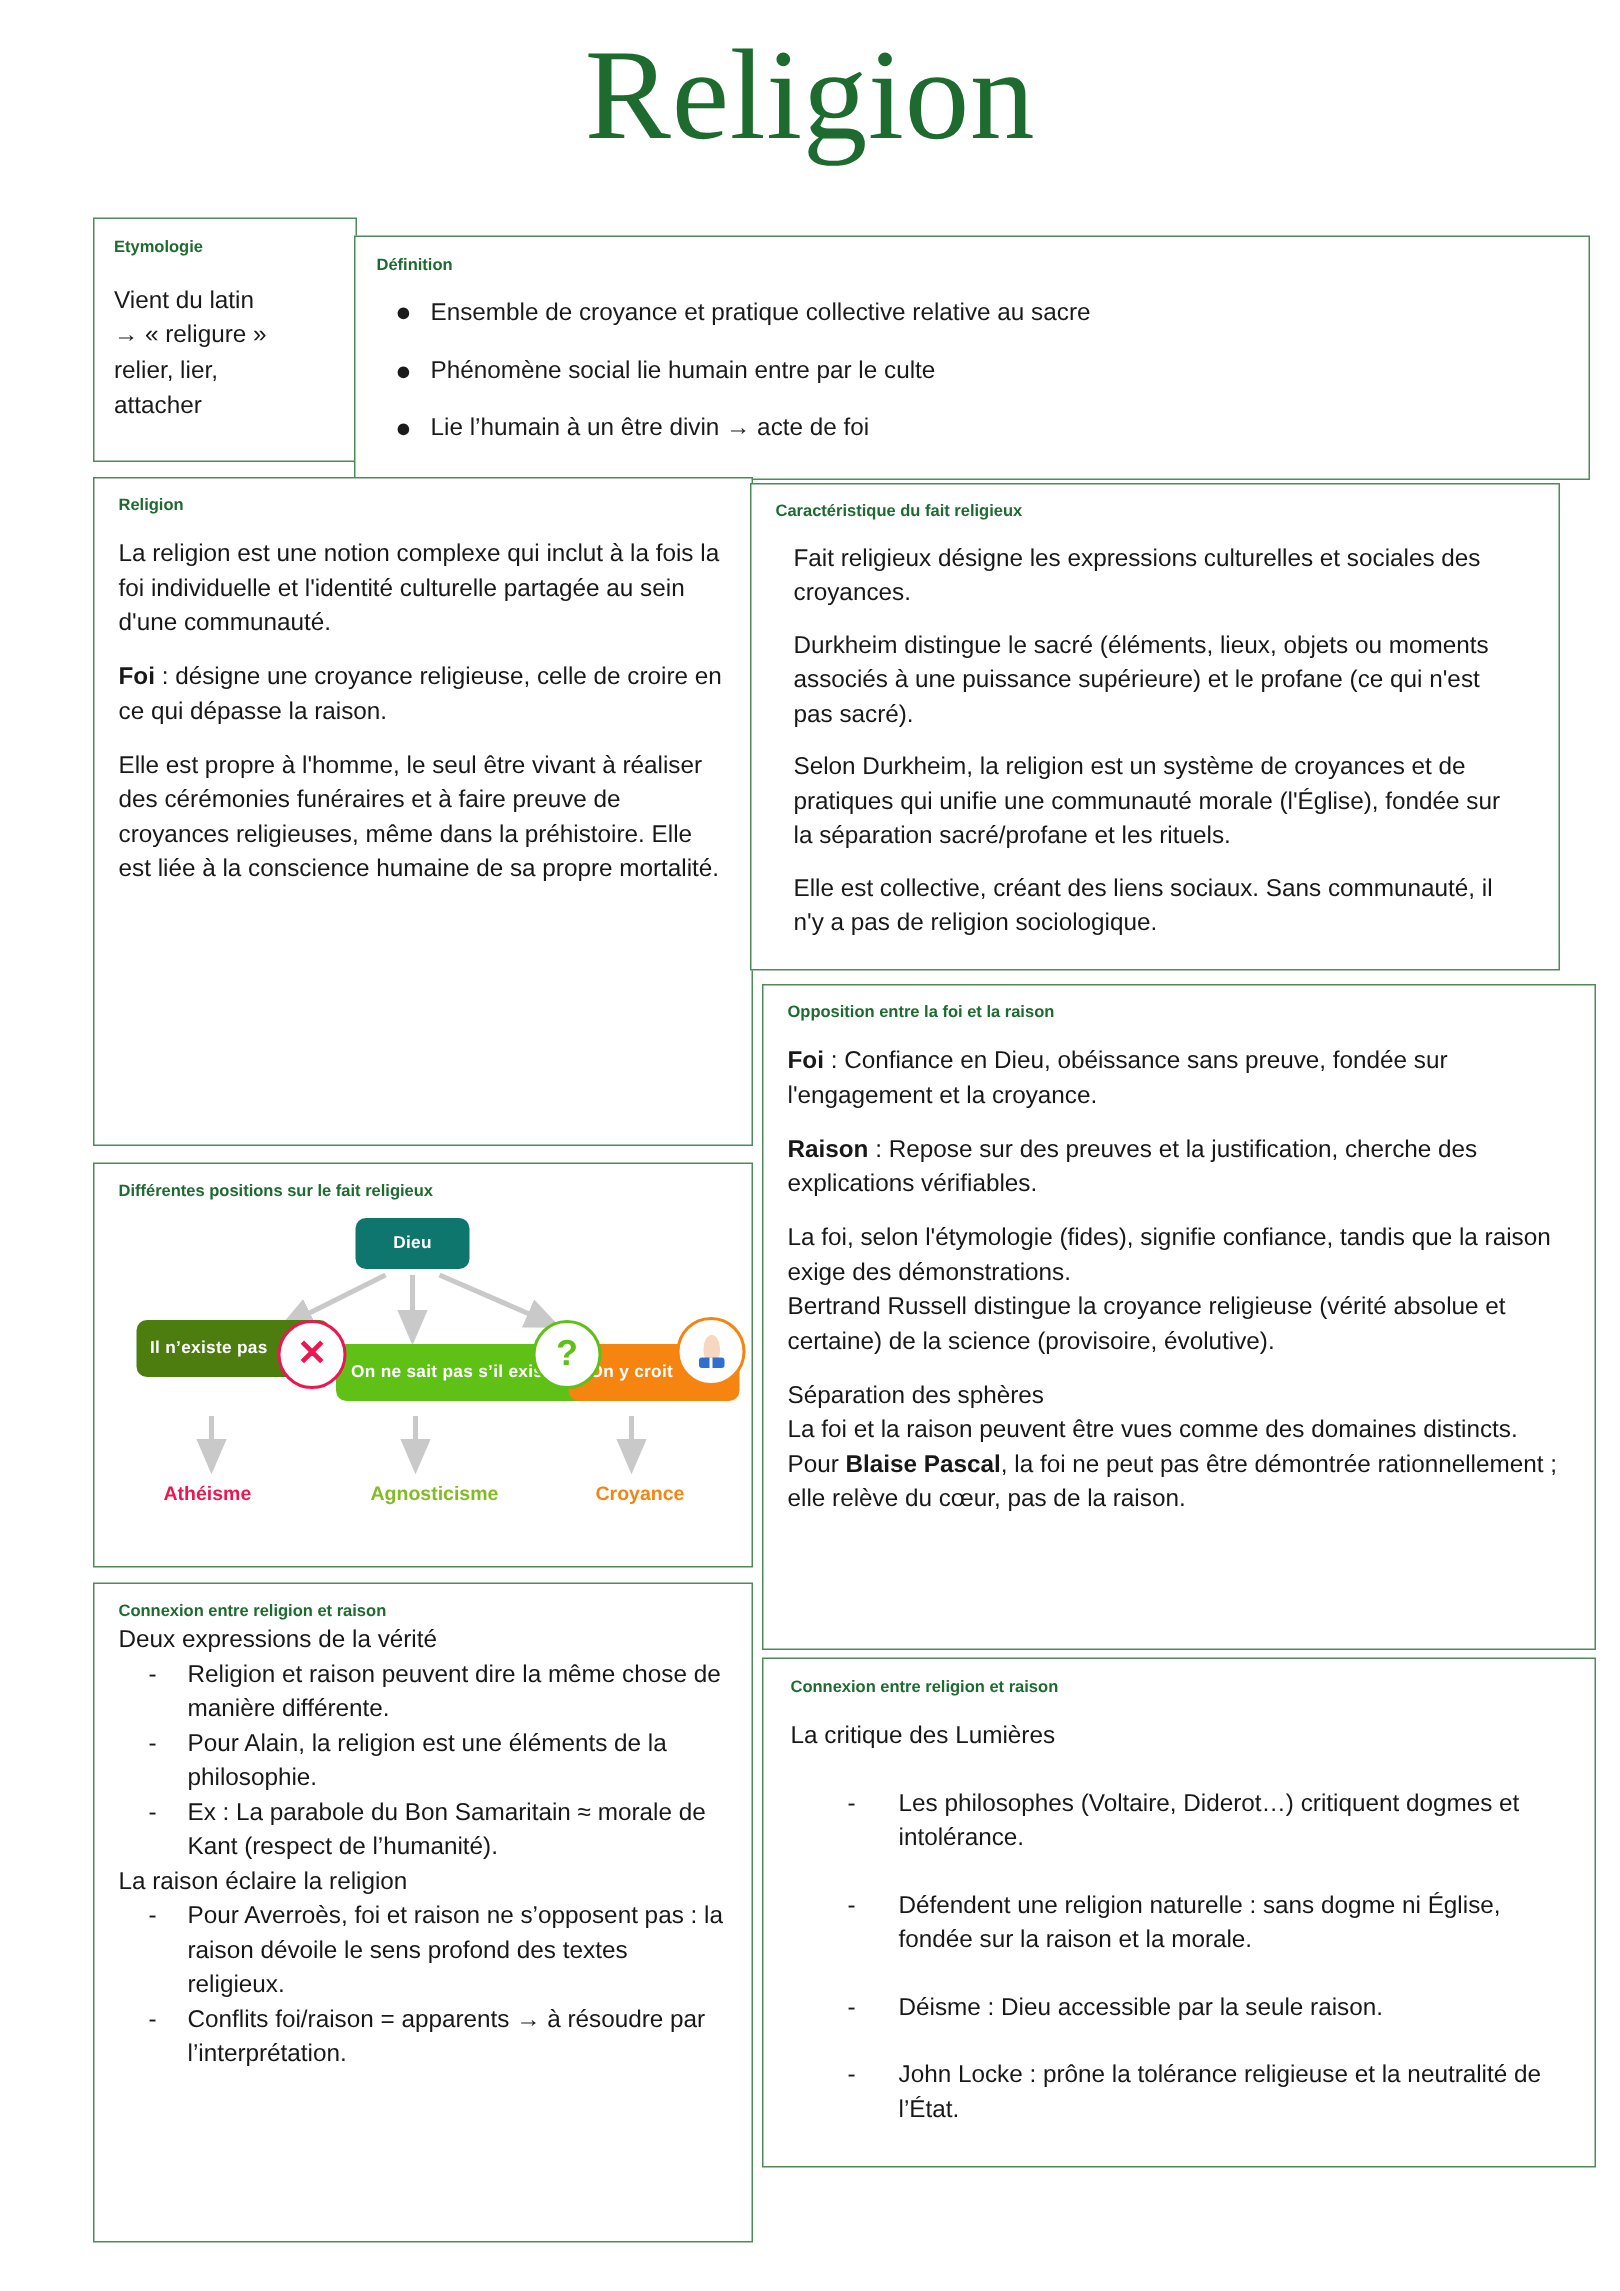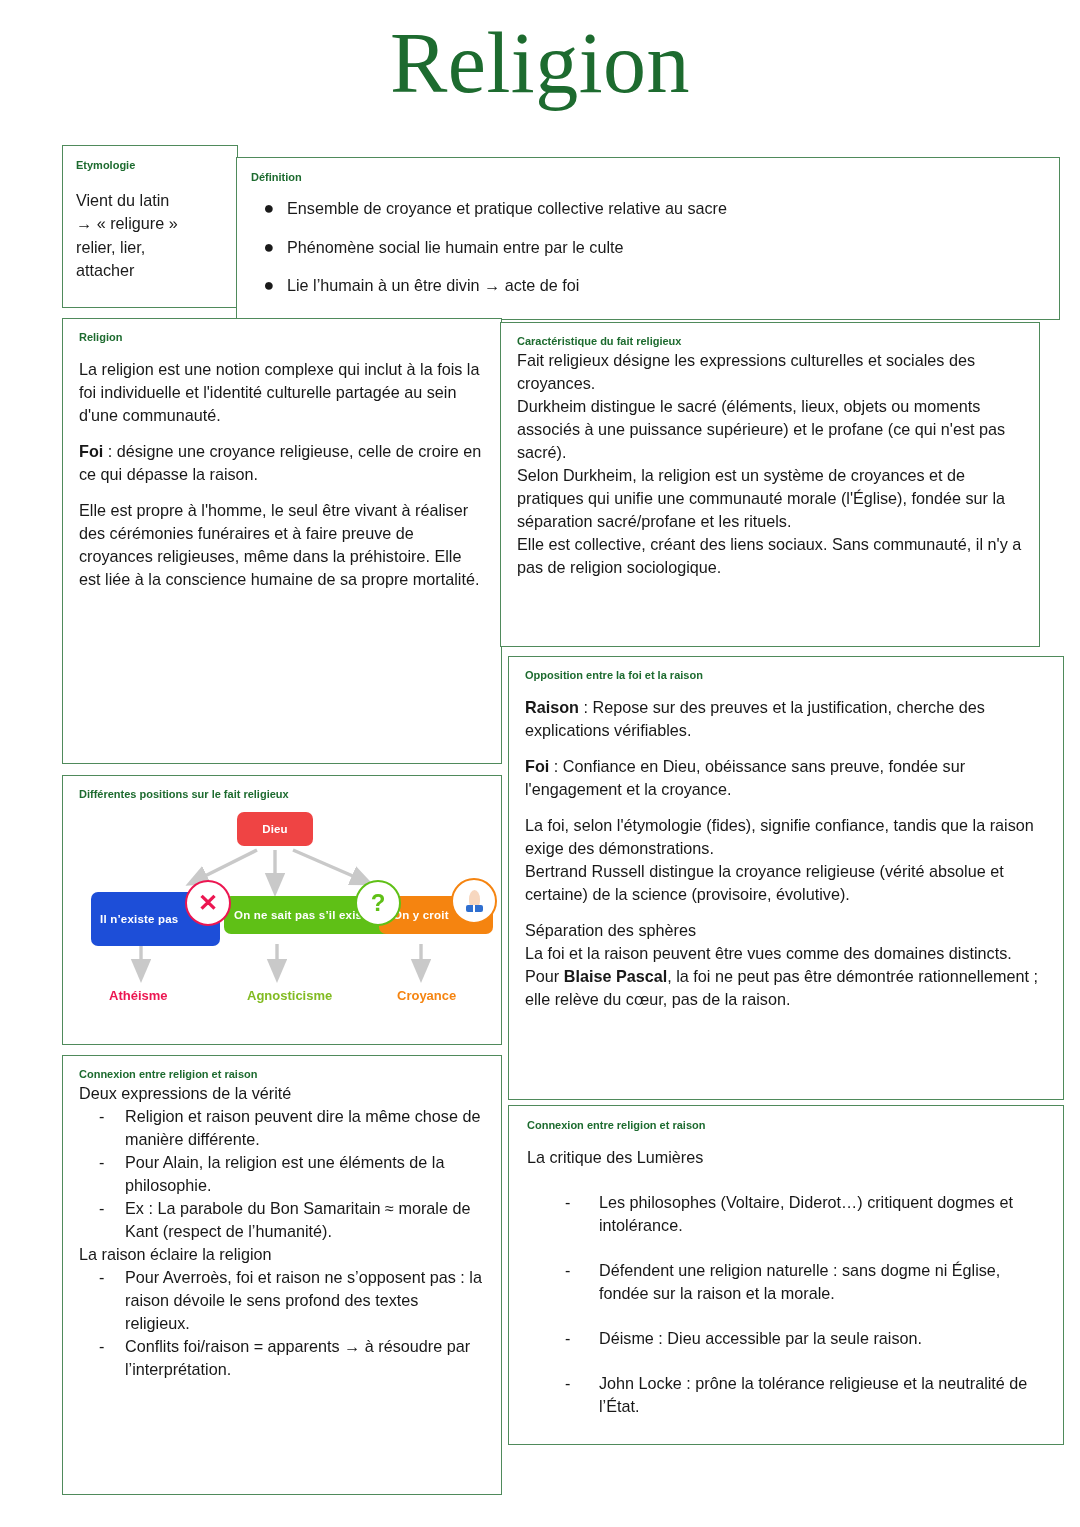--- a/index.html
+++ b/index.html
@@ -101,25 +101,25 @@
     color: #ffffff;
     font-weight: bold;
     font-size: 11.5px;
     display: flex;
     align-items: center;
     justify-content: center;
     letter-spacing: 0.2px;
   }
   #node-dieu {
     left: 158px; top: 4px; width: 76px; height: 34px;
-    background: #ef4444;
+    background: #0f766e;
   }
   #node-nexiste {
-    left: 12px; top: 84px; width: 120px; height: 54px;
-    background: #1d4ed8;
+    left: 12px; top: 72px; width: 120px; height: 38px;
+    background: #4d7c0f;
     justify-content: flex-start; padding-left: 9px;
   }
   #node-onnesait {
     left: 145px; top: 88px; width: 160px; height: 38px;
     background: #5fc016;
     justify-content: flex-start; padding-left: 10px;
   }
   #node-onycroit {
     left: 300px; top: 88px; width: 100px; height: 38px;
     background: #f58410;
@@ -201,21 +201,21 @@
     padding-left: 20px;
     box-sizing: border-box;
   }
   .dash-txt { flex: 1; }
 
   
   #caract-box {
     left: 500px; top: 322px; width: 540px; height: 325px;
     padding: 12px 16px 0 16px;
   }
-  #caract-box .body-txt p { margin: 0; }
+  #caract-box .body-txt p { margin: 12px; }
 
   
   #opposition-box {
     left: 508px; top: 656px; width: 556px; height: 444px;
     padding: 12px 18px 0 16px;
   }
 
   
   #connexion-right {
     left: 508px; top: 1105px; width: 556px; height: 340px;
@@ -343,22 +343,22 @@
     <p class="para">Fait religieux désigne les expressions culturelles et sociales des croyances.</p>
     <p>Durkheim distingue le sacré (éléments, lieux, objets ou moments associés à une puissance supérieure) et le profane (ce qui n'est pas sacré).</p>
     <p>Selon Durkheim, la religion est un système de croyances et de pratiques qui unifie une communauté morale (l'Église), fondée sur la séparation sacré/profane et les rituels.</p>
     <p>Elle est collective, créant des liens sociaux. Sans communauté, il n'y a pas de religion sociologique.</p>
   </div>
 </div>
 
 <div class="box" id="opposition-box">
   <div class="box-head">Opposition entre la foi et la raison</div>
   <div class="body-txt">
+    <p class="para"><b>Foi</b><span> : Confiance en Dieu, obéissance sans preuve, fondée sur l'engagement et la croyance.</span></p>
     <p class="para"><b>Raison</b><span> : Repose sur des preuves et la justification, cherche des explications vérifiables.</span></p>
-    <p class="para"><b>Foi</b><span> : Confiance en Dieu, obéissance sans preuve, fondée sur l'engagement et la croyance.</span></p>
     <p class="para">La foi, selon l'étymologie (fides), signifie confiance, tandis que la raison exige des démonstrations.</p>
     <p>Bertrand Russell distingue la croyance religieuse (vérité absolue et certaine) de la science (provisoire, évolutive).</p>
     <p class="para">Séparation des sphères</p>
     <p><span>La foi et la raison peuvent être vues comme des domaines distincts. Pour </span><b>Blaise Pascal</b><span>, la foi ne peut pas être démontrée rationnellement ; elle relève du cœur, pas de la raison.</span></p>
   </div>
 </div>
 
 <div class="box" id="connexion-right">
   <div class="box-head">Connexion entre religion et raison</div>
   <div class="body-txt">

